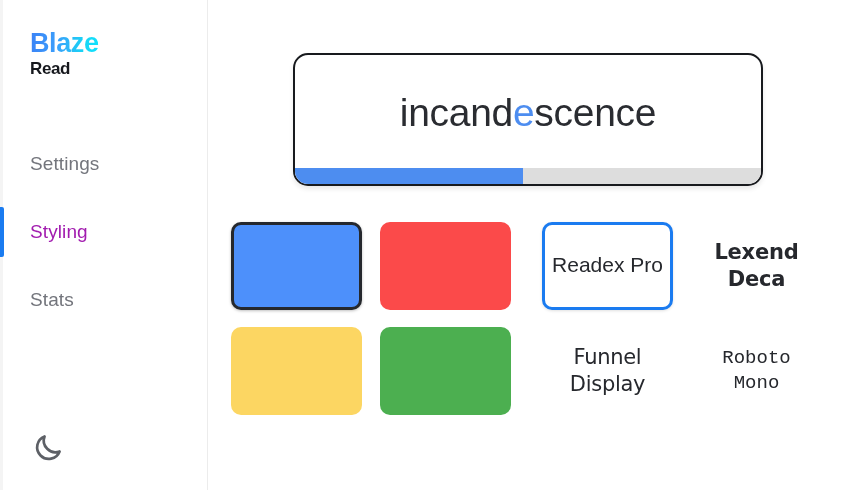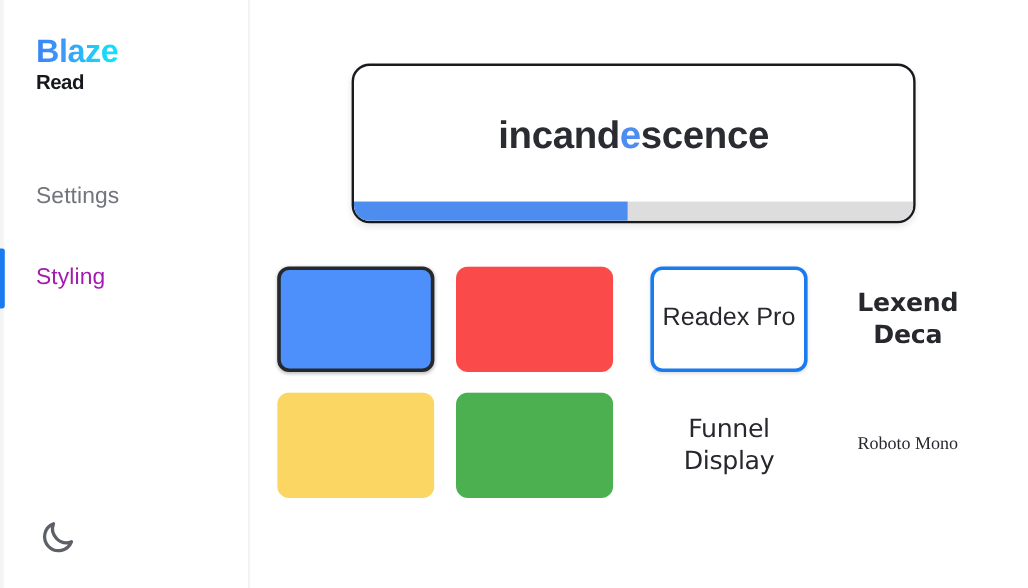--- a/index.html
+++ b/index.html
@@ -133,26 +133,26 @@
     background: #ffffff;
     border: 2px solid #181a1e;
     border-radius: 15px;
     overflow: hidden;
     box-shadow: 0 3px 5px rgba(0,0,0,0.09);
     display: flex;
     align-items: center;
     justify-content: center;
   }
   .word-text {
-    font-size: 32px;
+    font-size: 39px;
     color: #2a2c31;
     letter-spacing: -0.3px;
     white-space: nowrap;
     margin-bottom: 14px;
-    font-weight: 700;
+    font-weight: 400;
   }
   .word-text .orp {
     color: #4d8df0;
   }
   .progress-track {
     position: absolute;
     left: 0;
     right: 0;
     bottom: 0;
     height: 16px;
@@ -228,21 +228,21 @@
     color: #26282d;
     padding: 0 6px;
   }
   .font-box.selected {
     border-color: #1a7bf0;
     box-shadow: 0 1px 3px rgba(0,0,0,0.12);
   }
   .font-box.f-readex  { font-family: "Liberation Sans", sans-serif; font-weight: 400; }
   .font-box.f-lexend  { font-family: "DejaVu Sans", sans-serif; font-weight: 700; letter-spacing: -0.2px; }
   .font-box.f-funnel  { font-family: "DejaVu Sans", sans-serif; font-weight: 400; letter-spacing: -0.3px; }
-  .font-box.f-mono    { font-family: Liberation Serif, serif; font-weight: 400; font-size: 15px; letter-spacing: 0px; }
+  .font-box.f-mono    { font-family: Liberation Mono, monospace; font-weight: 400; font-size: 19px; letter-spacing: 0px; }
 </style>
 </head>
 <body>
 
 <div id="app">
 
   <aside class="sidebar">
     <div class="sidebar-edge"></div>
 
     <div class="brand">
@@ -251,20 +251,24 @@
     </div>
 
     <nav class="nav">
       <div class="nav-item">
         <span class="nav-indicator"></span>
         <span class="nav-label">Settings</span>
       </div>
       <div class="nav-item active">
         <span class="nav-indicator" style="background: rgb(26, 123, 240);"></span>
         <span class="nav-label">Styling</span>
+      </div>
+      <div class="nav-item">
+        <span class="nav-indicator"></span>
+        <span class="nav-label">Stats</span>
       </div>
     </nav>
 
     <div class="theme-toggle">
       <span>
         <svg width="34" height="34" viewBox="0 0 24 24" fill="none" stroke="#5d6066" stroke-width="1.9" stroke-linecap="round" stroke-linejoin="round">
           <path d="M20.2 14.4A8.2 8.2 0 0 1 9.6 3.8 8.2 8.2 0 1 0 20.2 14.4z"></path>
         </svg>
       </span>
     </div>

